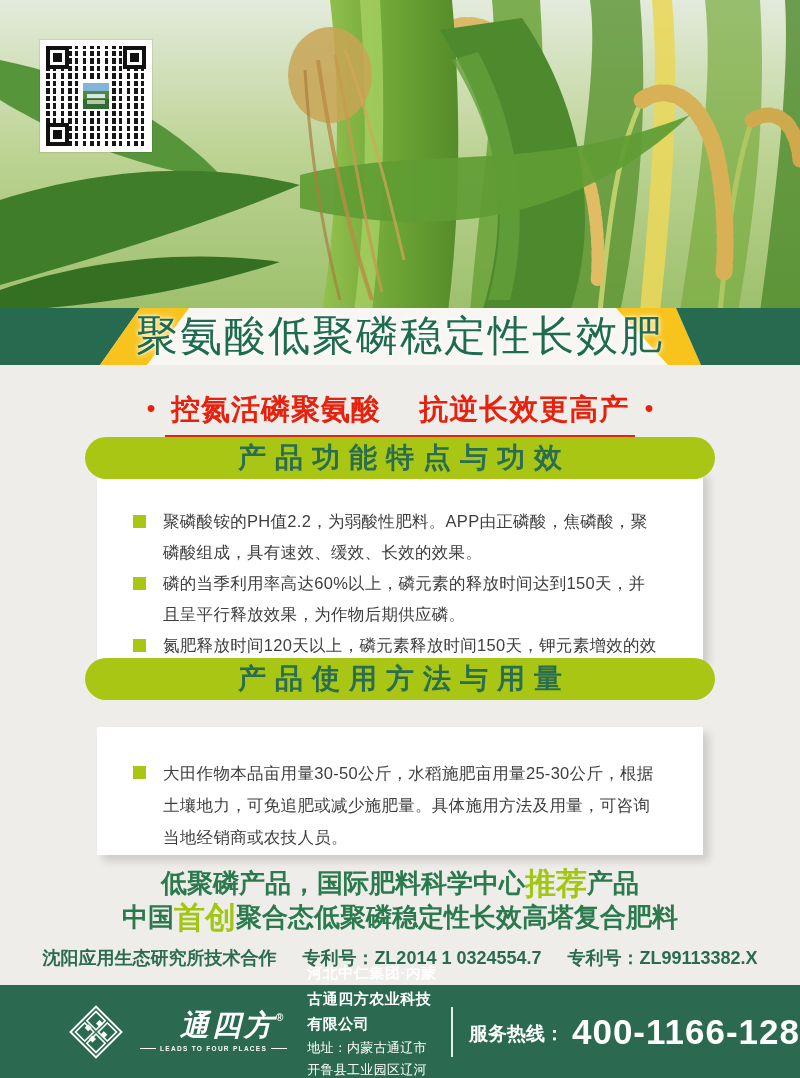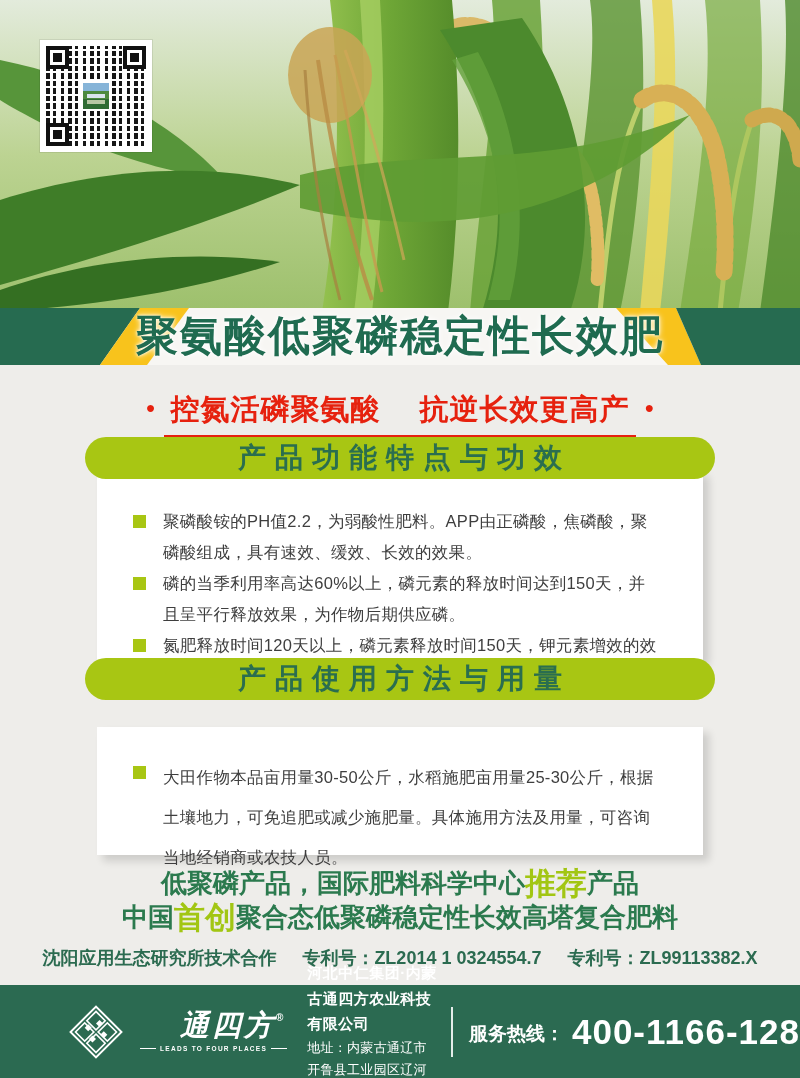--- a/index.html
+++ b/index.html
@@ -22,42 +22,42 @@
   .qr-thumb{position:absolute;left:50%;top:50%;width:30px;height:30px;margin:-15px 0 0 -15px;
       border:2px solid #fff;box-sizing:border-box;
       background:linear-gradient(#86b4d8 0 30%, #4c8a3f 30% 62%, #2f6b33 62% 100%);}
   .qr-thumb::after{content:"";position:absolute;left:4px;top:11px;width:18px;height:4px;background:#d9e4ee;
       box-shadow:0 6px 0 #b7c7a4;}
 
   
   .banner{position:absolute;left:0;top:308px;width:800px;height:57px;}
   .banner svg{position:absolute;inset:0;display:block;}
   .banner h1{position:absolute;inset:0;margin:0;text-align:center;line-height:56px;
-      font-size:42px;font-weight:700;letter-spacing:2px;color:#1f6b50;
+      font-size:42px;font-weight:400;letter-spacing:2px;color:#1f6b50;
       text-shadow:0 0 3px #ffffff,0 0 6px #ffffff;}
 
   
-  .slogan{position:absolute;left:0;top:390px;width:800px;text-align:center;color:#e6210e;white-space:nowrap;}
+  .slogan{position:absolute;left:0;top:390px;width:800px;text-align:center;color:#e6210e;white-space:nowrap;font-family:Liberation Serif, serif;}
   .slogan .dot{font-size:16px;vertical-align:6px;margin:0 9px;}
   .slogan .txt{display:inline-block;font-size:29px;font-weight:700;letter-spacing:1px;
       border-bottom:2px solid #e6210e;padding:0 6px 5px;}
 
   
   .pill{position:absolute;left:85px;right:85px;height:42px;border-radius:21px;background:#a8c613;
       text-align:center;line-height:42px;font-size:28px;font-weight:700;letter-spacing:9px;
       text-indent:9px;color:#2a6e4f;z-index:2;}
   .pill1{top:437px}.pill2{top:658px}
   .card{position:absolute;left:97px;width:606px;background:#ffffff;z-index:1;
       box-shadow:6px 6px 8px rgba(0,0,0,.14);}
   .card1{top:470px;height:190px}.card2{top:727px;height:128px}
   .card ul{margin:0;padding:36px 42px 0 36px;list-style:none;}
   .card li{position:relative;padding-left:30px;font-size:16.5px;line-height:31px;color:#3e3e3e;
       letter-spacing:.3px;}
   .card2 ul{padding-top:30px}
-  .card2 li{line-height:40px}
+  .card2 li{line-height:32px}
   .card li .sq{position:absolute;left:0;top:9px;width:13px;height:13px;background:#a8c613;}
 
   
   .claim{position:absolute;left:0;width:800px;text-align:center;font-size:26px;font-weight:700;
       color:#2b7a4e;white-space:nowrap;}
   .claim1{top:863px}.claim2{top:897px}
   .claim .hl{color:#a2c613;font-size:31px;vertical-align:-2px;}
 
   
   .patent{position:absolute;left:0;top:946px;width:800px;text-align:center;font-size:18px;

